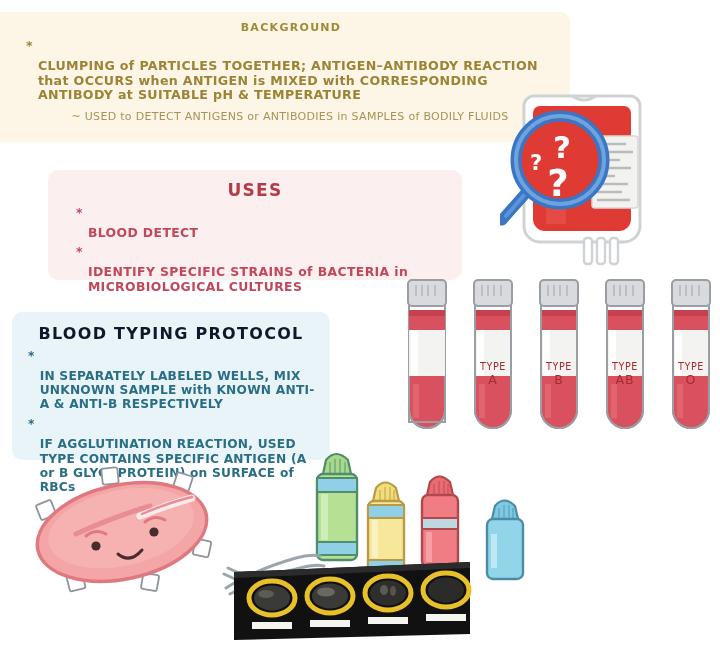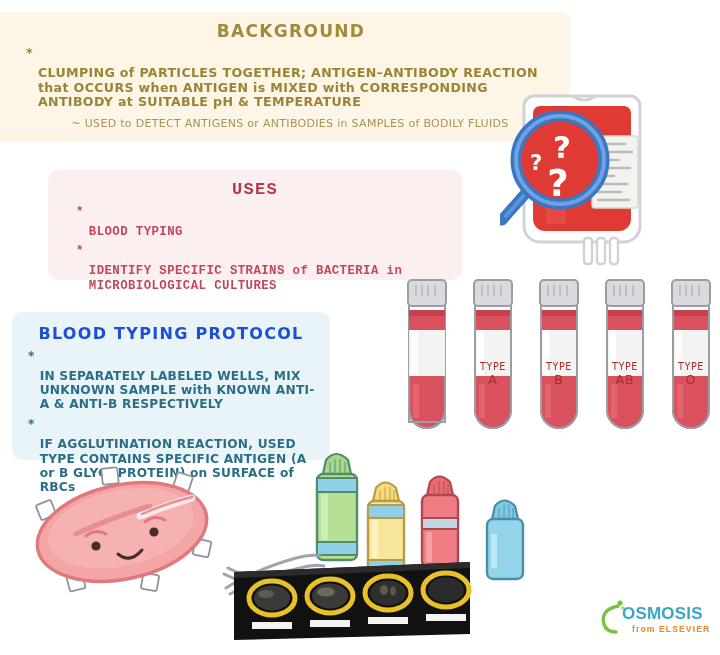--- a/index.html
+++ b/index.html
@@ -5,27 +5,27 @@
   html,body{margin:0;padding:0;background:#ffffff;}
   body{
     font-family:"DejaVu Sans", sans-serif;
     width:720px;height:655px;position:relative;overflow:hidden;
   }
   .stage{position:absolute;inset:0;width:720px;height:655px;}
 
   
   .panel{position:absolute;border-radius:10px;}
   #bg-panel{left:0;top:12px;width:570px;height:130px;background:#fdf5e6;border-radius:0 10px 10px 0;}
-  #uses-panel{left:48px;top:170px;width:414px;height:110px;background:#fceff0;font-family:Liberation Mono, monospace;}
+  #uses-panel{left:48px;top:170px;width:414px;height:110px;background:#fceff0;}
   #proto-panel{left:12px;top:312px;width:318px;height:148px;background:#e9f4f9;}
 
   .h-title{text-align:center;font-weight:bold;letter-spacing:1.3px;}
-  #bg-title{font-size:17px;color:#a08b3a;margin:9px 0 5px 12px;}
+  #bg-title{font-size:11px;color:#a08b3a;margin:9px 0 5px 12px;}
   #uses-title{font-size:17px;color:#b33a48;margin:10px 0 6px 0;}
-  #proto-title{font-size:16px;color:#1d4ed8;margin:12px 0 4px 0;}
+  #proto-title{font-size:16px;color:#0f172a;margin:12px 0 4px 0;}
 
   .bul{display:flex;gap:5px;align-items:flex-start;}
   .bul .star{flex:0 0 auto;line-height:1.16;}
   .bul .tx{line-height:1.16;margin-top:20px;}
 
   #bg-panel .body{padding:0 16px 0 26px;color:#9b8436;font-size:12.6px;font-weight:bold;letter-spacing:.35px;}
   #bg-panel .sub{font-size:11px;text-align:center;margin-top:7px;color:#a89356;letter-spacing:.3px;font-weight:normal;}
 
   #uses-panel .body{padding:0 14px 0 28px;color:#c0485a;font-size:12.4px;font-weight:bold;letter-spacing:.4px;}
   #uses-panel .bul{margin-top:5px;}
@@ -82,21 +82,21 @@
         <span>USED to DETECT ANTIGENS or ANTIBODIES in SAMPLES of BODILY FLUIDS</span>
       </div>
     </div>
   </div>
 
   <div class="panel" id="uses-panel">
     <div class="h-title" id="uses-title">USES</div>
     <div class="body">
       <div class="bul">
         <span class="star">*</span>
-        <span class="tx">BLOOD TYPING</span>
+        <span class="tx">BLOOD DETECT</span>
       </div>
       <div class="bul">
         <span class="star">*</span>
         <span class="tx">IDENTIFY SPECIFIC STRAINS of BACTERIA in MICROBIOLOGICAL CULTURES</span>
       </div>
     </div>
   </div>
 
   <div class="panel" id="proto-panel">
     <div class="h-title" id="proto-title">BLOOD TYPING PROTOCOL</div>
@@ -403,23 +403,14 @@
 
       <g fill="#f4f4f1">
         <rect x="40" y="84" width="40" height="7"></rect>
         <rect x="98" y="82" width="40" height="7"></rect>
         <rect x="156" y="79" width="40" height="7"></rect>
         <rect x="214" y="76" width="40" height="7"></rect>
       </g>
     </svg>
   </div>
 
-  <div id="logo">
-    <svg width="30" height="34" viewBox="0 0 30 34" style="position:absolute;left:0;top:2px;">
-      <path d="M20 6 q-18 4 -14 18 q2 8 12 8" fill="none" stroke="#7ac143" stroke-width="3.4" stroke-linecap="round"></path>
-      <circle cx="22" cy="3" r="2.6" fill="#7ac143"></circle>
-      <circle cx="25" cy="8" r="1.8" fill="#a7d96f"></circle>
-    </svg>
-    <div class="word">OSMOSIS</div>
-    <div class="sub">from ELSEVIER</div>
-  </div>
 
 </div>
 
 </body></html>

